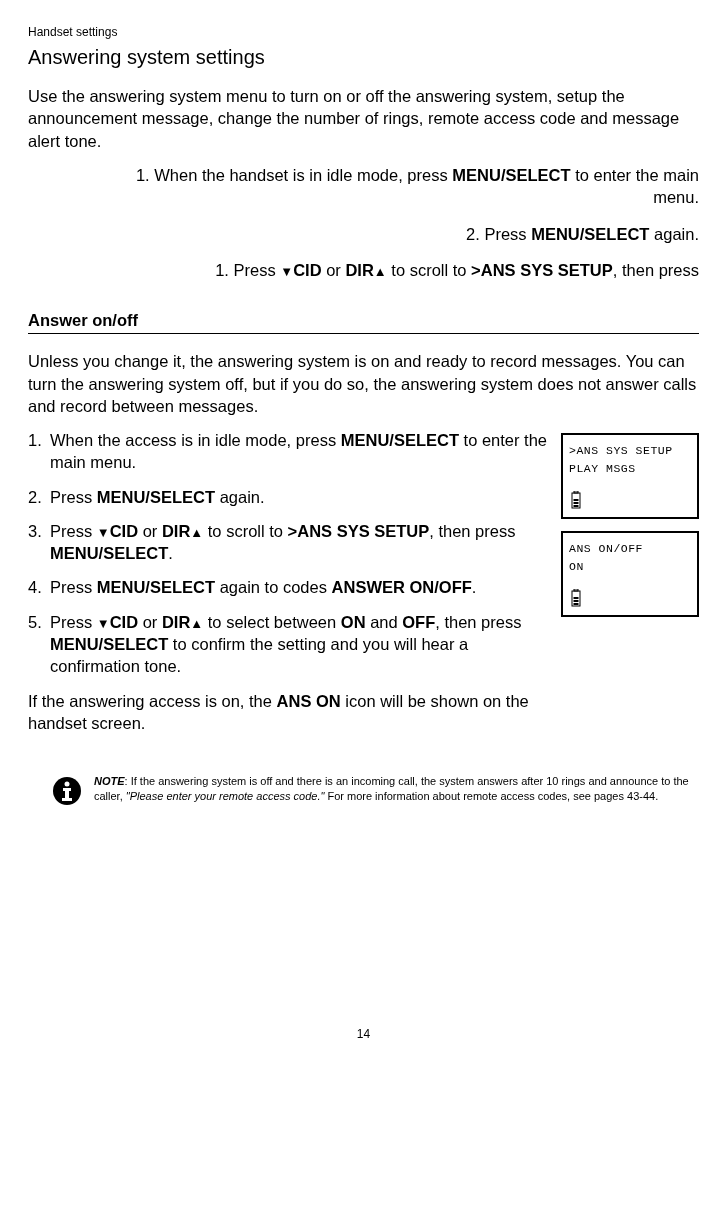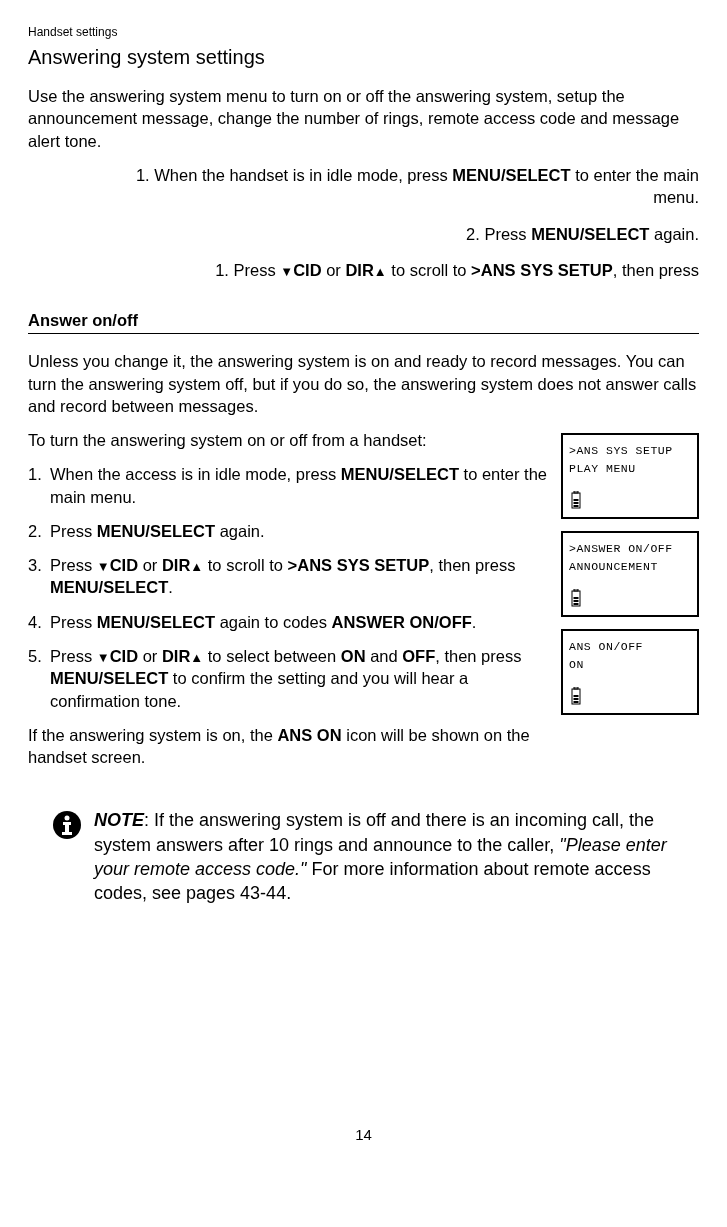--- a/index.html
+++ b/index.html
@@ -92,28 +92,28 @@
       margin-left: 24px;
       margin-right: 8px;
     }
     .info-icon {
       flex-shrink: 0;
       width: 30px;
       height: 30px;
       margin-top: 2px;
     }
     .note-text {
-      font-size: 18px;
+      font-size: 11px;
       line-height: 1.35;
     }
     .note-text .italic { font-style: italic; }
     .page-num {
       text-align: center;
       margin-top: 220px;
-      font-size: 15px;
+      font-size: 12px;
     }
     ol.custom-ol {
       padding: 0;
       margin: 0;
       list-style: none;
       counter-reset: item;
     }
     ol.custom-ol > li {
       counter-increment: item;
       margin-bottom: 12px;
@@ -147,62 +147,48 @@
   <span>1. Press </span><span class="tri-down"></span><span class="bold">CID</span><span> or </span><span class="bold">DIR</span><span class="tri-up"></span><span> to scroll to </span><span class="bold">&gt;ANS SYS SETUP</span><span>, then press</span>
 </div>
 
 <div class="section-title">Answer on/off</div>
 <hr class="section-rule">
 
 <p>Unless you change it, the answering system is on and ready to record messages. You can turn the answering system off, but if you do so, the answering system does not answer calls and record between messages.</p>
 
 <div class="flex-row">
   <div class="left-col">
-    <p>To turn the answering system on or off from a handset:</p>
 
     <ol class="custom-ol">
       <li>
         <span>When the access is in idle mode, press </span><span class="bold">MENU/</span><span class="smallcaps">SELECT</span><span> to enter the main menu.</span>
       </li>
       <li>
         <span>Press </span><span class="smallcaps">MENU</span><span class="bold">/SELECT</span><span> again.</span>
       </li>
       <li>
         <span>Press </span><span class="tri-down"></span><span class="bold">CID</span><span> or </span><span class="bold">DIR</span><span class="tri-up"></span><span> to scroll to </span><span class="bold">&gt;ANS SYS SETUP</span><span>, then press </span><span class="smallcaps">MENU</span><span class="bold">/SELECT</span><span>.</span>
       </li>
       <li>
         <span>Press </span><span class="smallcaps">MENU</span><span class="bold">/SELECT</span><span> again to codes </span><span class="bold">ANSWER ON/OFF</span><span>.</span>
       </li>
       <li>
         <span>Press </span><span class="tri-down"></span><span class="bold">CID</span><span> or </span><span class="bold">DIR</span><span class="tri-up"></span><span> to select between </span><span class="bold">ON</span><span> and </span><span class="bold">OFF</span><span>, then press </span><span class="smallcaps">MENU</span><span class="bold">/SELECT</span><span> to confirm the setting and you will hear a confirmation tone.</span>
       </li>
     </ol>
 
     <p>
-      <span>If the answering system is on, the </span><span class="bold">ANS ON</span><span> icon will be shown on the handset screen.</span>
+      <span>If the answering access is on, the </span><span class="bold">ANS ON</span><span> icon will be shown on the handset screen.</span>
     </p>
   </div>
 
   <div class="right-col">
     <div class="lcd-box">
       <div class="lcd-line">&gt;ANS SYS SETUP</div>
-      <div class="lcd-line"> PLAY MENU</div>
-      <div class="battery-icon">
-        <svg viewBox="0 0 10 18">
-            <rect x="3" y="0" width="4" height="2" fill="none" stroke="#000" stroke-width="1"></rect>
-            <rect x="1" y="2" width="8" height="15" fill="none" stroke="#000" stroke-width="1"></rect>
-            <rect x="2.5" y="8" width="5" height="2" fill="#000"></rect>
-            <rect x="2.5" y="11" width="5" height="2" fill="#000"></rect>
-            <rect x="2.5" y="14" width="5" height="2" fill="#000"></rect>
-          </svg>
-      </div>
-    </div>
-    <div class="lcd-box">
-      <div class="lcd-line">&gt;ANSWER ON/OFF</div>
-      <div class="lcd-line"> ANNOUNCEMENT</div>
+      <div class="lcd-line"> PLAY MSGS</div>
       <div class="battery-icon">
         <svg viewBox="0 0 10 18">
             <rect x="3" y="0" width="4" height="2" fill="none" stroke="#000" stroke-width="1"></rect>
             <rect x="1" y="2" width="8" height="15" fill="none" stroke="#000" stroke-width="1"></rect>
             <rect x="2.5" y="8" width="5" height="2" fill="#000"></rect>
             <rect x="2.5" y="11" width="5" height="2" fill="#000"></rect>
             <rect x="2.5" y="14" width="5" height="2" fill="#000"></rect>
           </svg>
       </div>
     </div>

